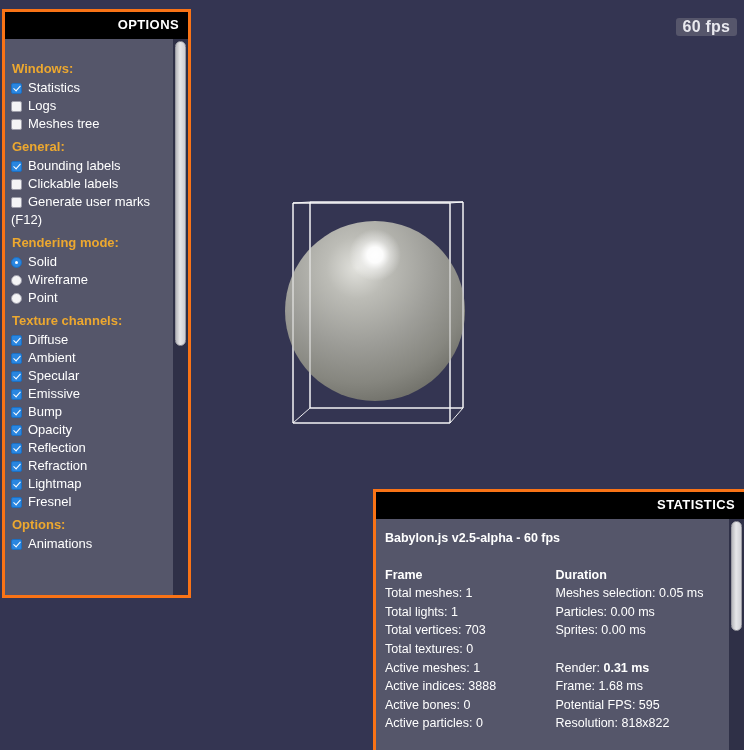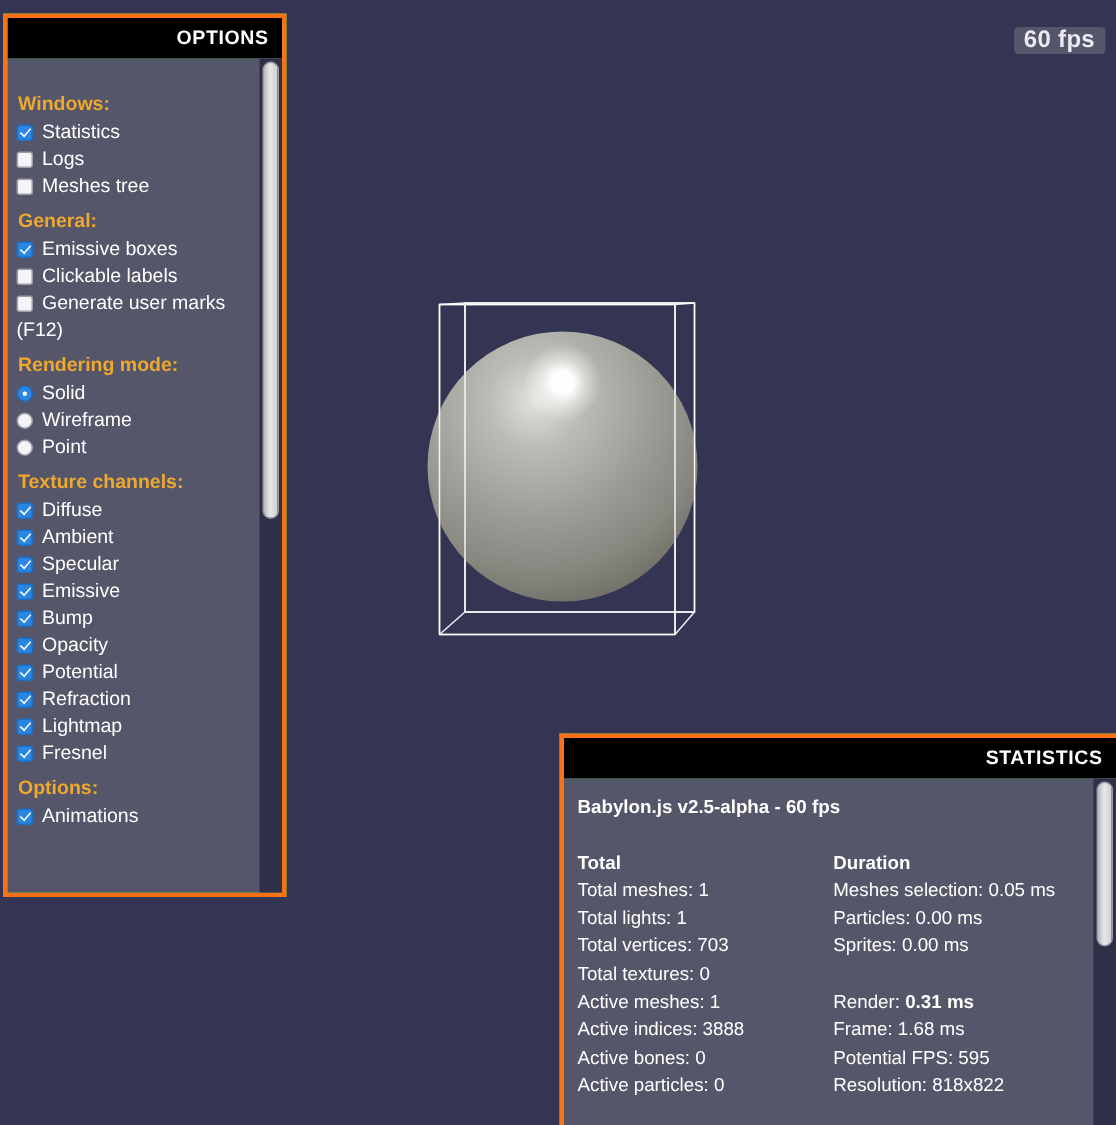--- a/index.html
+++ b/index.html
@@ -270,21 +270,21 @@
           <span class="cb"></span>
           <span class="opt-label">Logs</span>
         </div>
         <div class="opt-row">
           <span class="cb"></span>
           <span class="opt-label">Meshes tree</span>
         </div>
         <div class="section-header">General:</div>
         <div class="opt-row">
           <span class="cb checked"></span>
-          <span class="opt-label">Emissive boxes</span>
+          <span class="opt-label">Bounding labels</span>
         </div>
         <div class="opt-row">
           <span class="cb"></span>
           <span class="opt-label">Clickable labels</span>
         </div>
         <div class="opt-row">
           <span class="cb"></span>
           <span class="opt-label">Generate user marks</span>
         </div>
         <div class="opt-subnote">(F12)</div>
@@ -321,21 +321,21 @@
         <div class="opt-row">
           <span class="cb checked"></span>
           <span class="opt-label">Bump</span>
         </div>
         <div class="opt-row">
           <span class="cb checked"></span>
           <span class="opt-label">Opacity</span>
         </div>
         <div class="opt-row">
           <span class="cb checked"></span>
-          <span class="opt-label">Potential</span>
+          <span class="opt-label">Reflection</span>
         </div>
         <div class="opt-row">
           <span class="cb checked"></span>
           <span class="opt-label">Refraction</span>
         </div>
         <div class="opt-row">
           <span class="cb checked"></span>
           <span class="opt-label">Lightmap</span>
         </div>
         <div class="opt-row">
@@ -353,21 +353,21 @@
     </div>
   </div>
 </div>
 
 <div id="stats-panel" class="panel">
   <div class="panel-title">STATISTICS</div>
   <div class="panel-body" id="stats-body">
     <div id="stats-version">Babylon.js v2.5-alpha - 60 fps</div>
     <div class="stats-cols">
       <div class="stats-col">
-        <div class="stats-col-title">Total</div>
+        <div class="stats-col-title">Frame</div>
         <div id="count-lines">
             <div class="stats-line">Total meshes: 1</div>
             <div class="stats-line">Total lights: 1</div>
             <div class="stats-line">Total vertices: 703</div>
             <div class="stats-line">Total textures: 0</div>
             <div class="stats-line">Active meshes: 1</div>
             <div class="stats-line">Active indices: 3888</div>
             <div class="stats-line">Active bones: 0</div>
             <div class="stats-line">Active particles: 0</div>
           </div>

